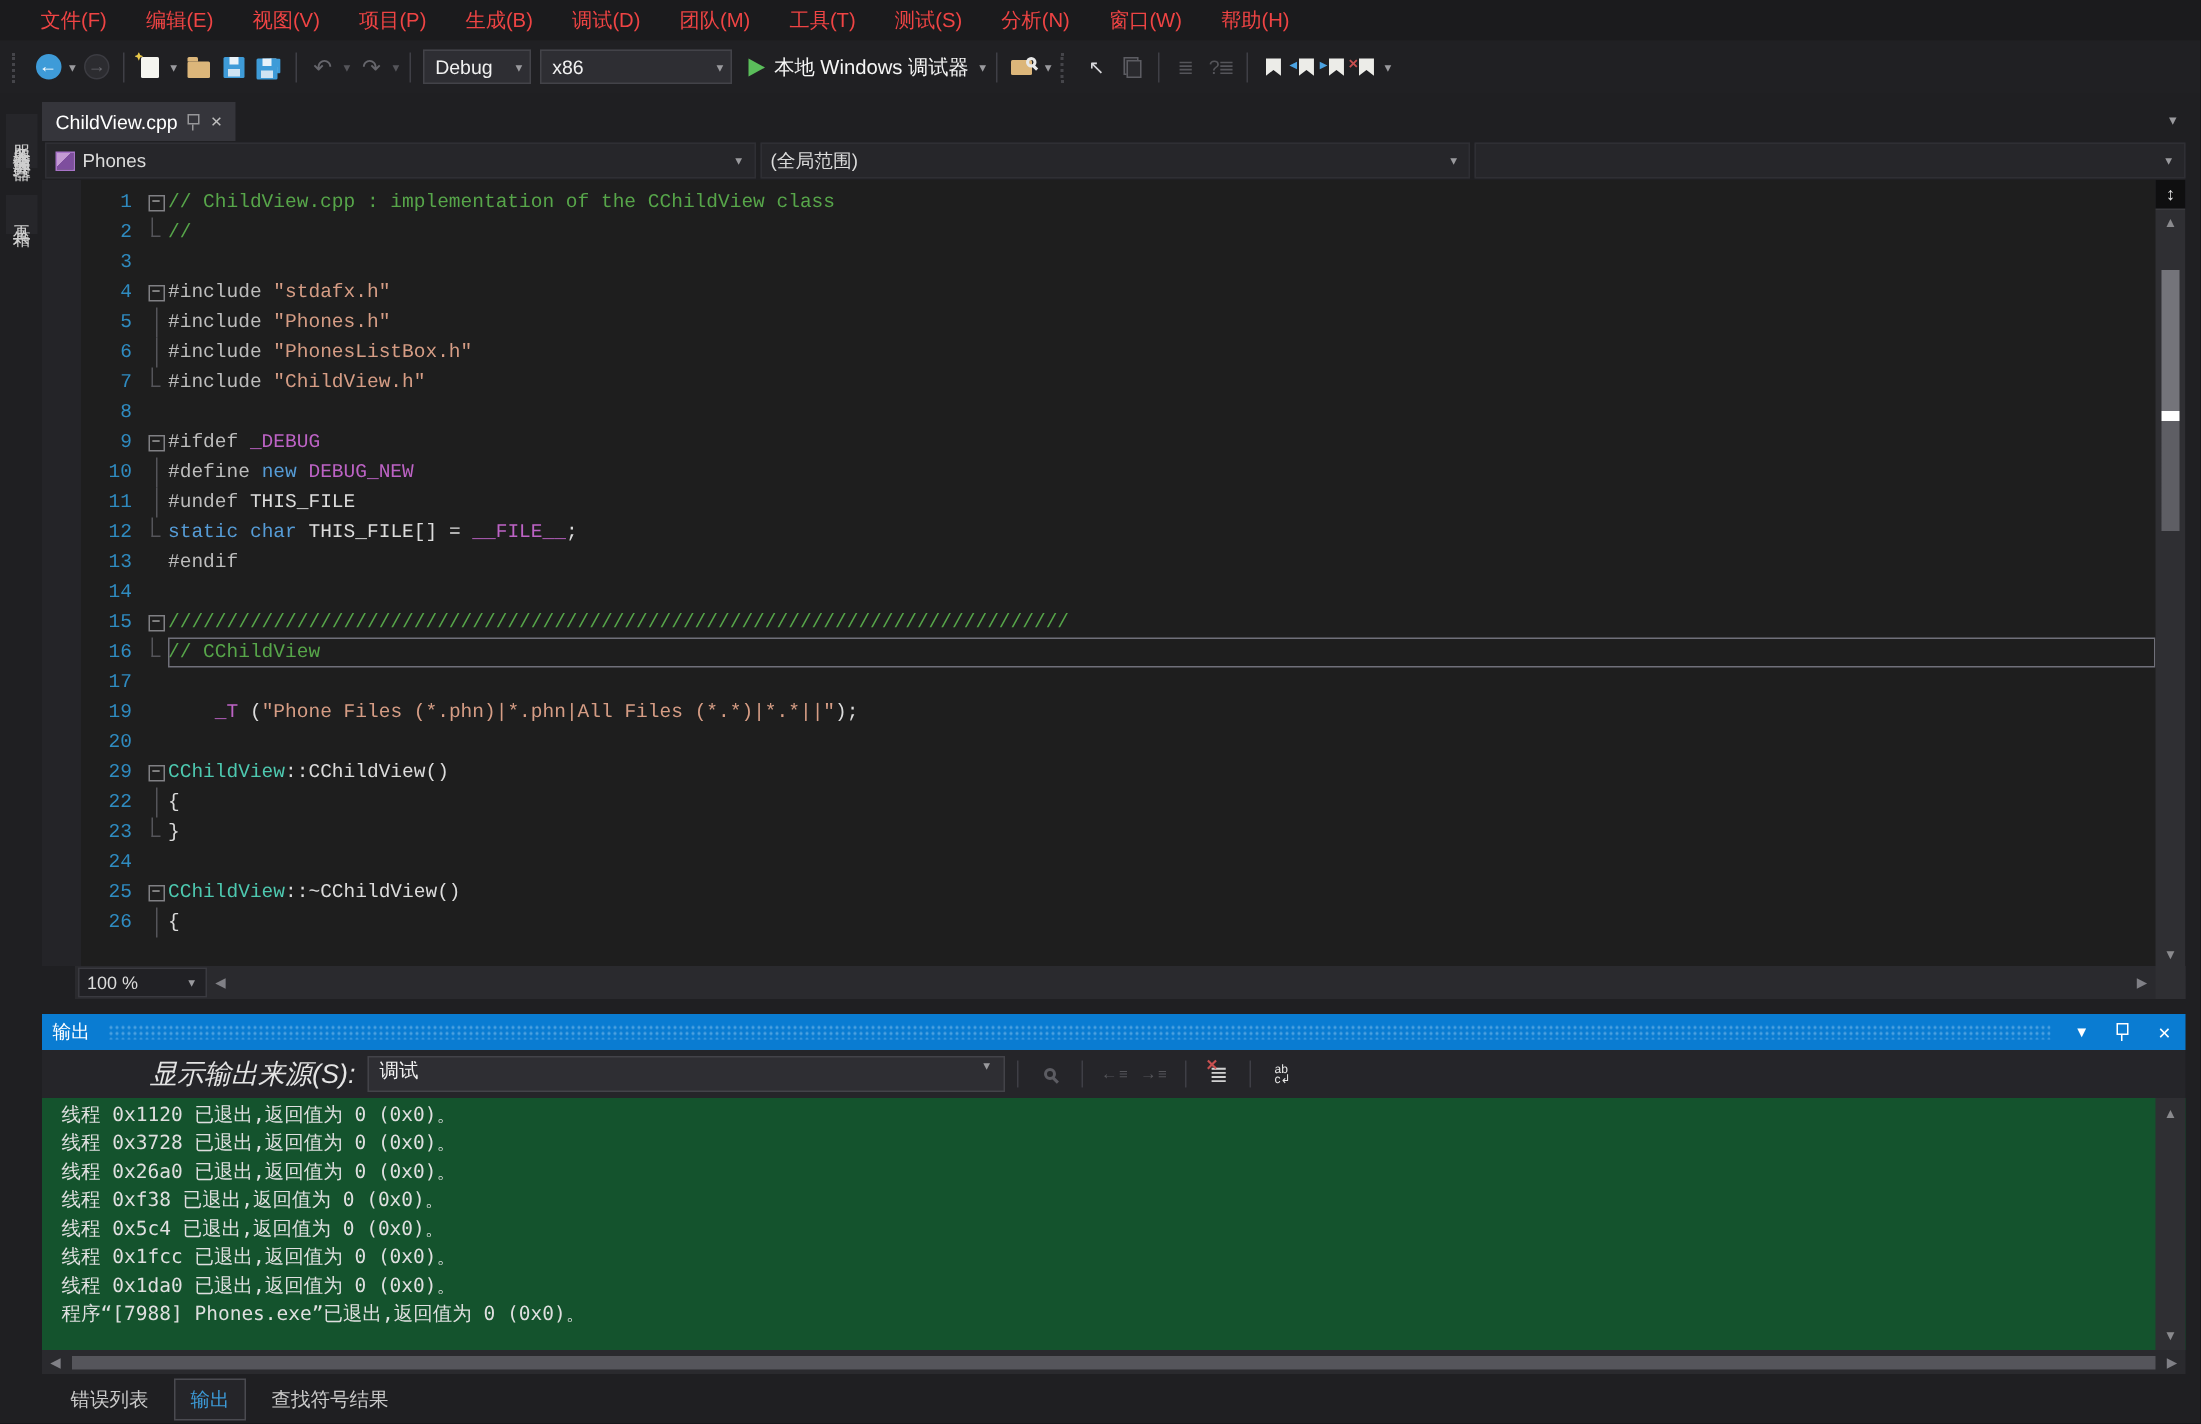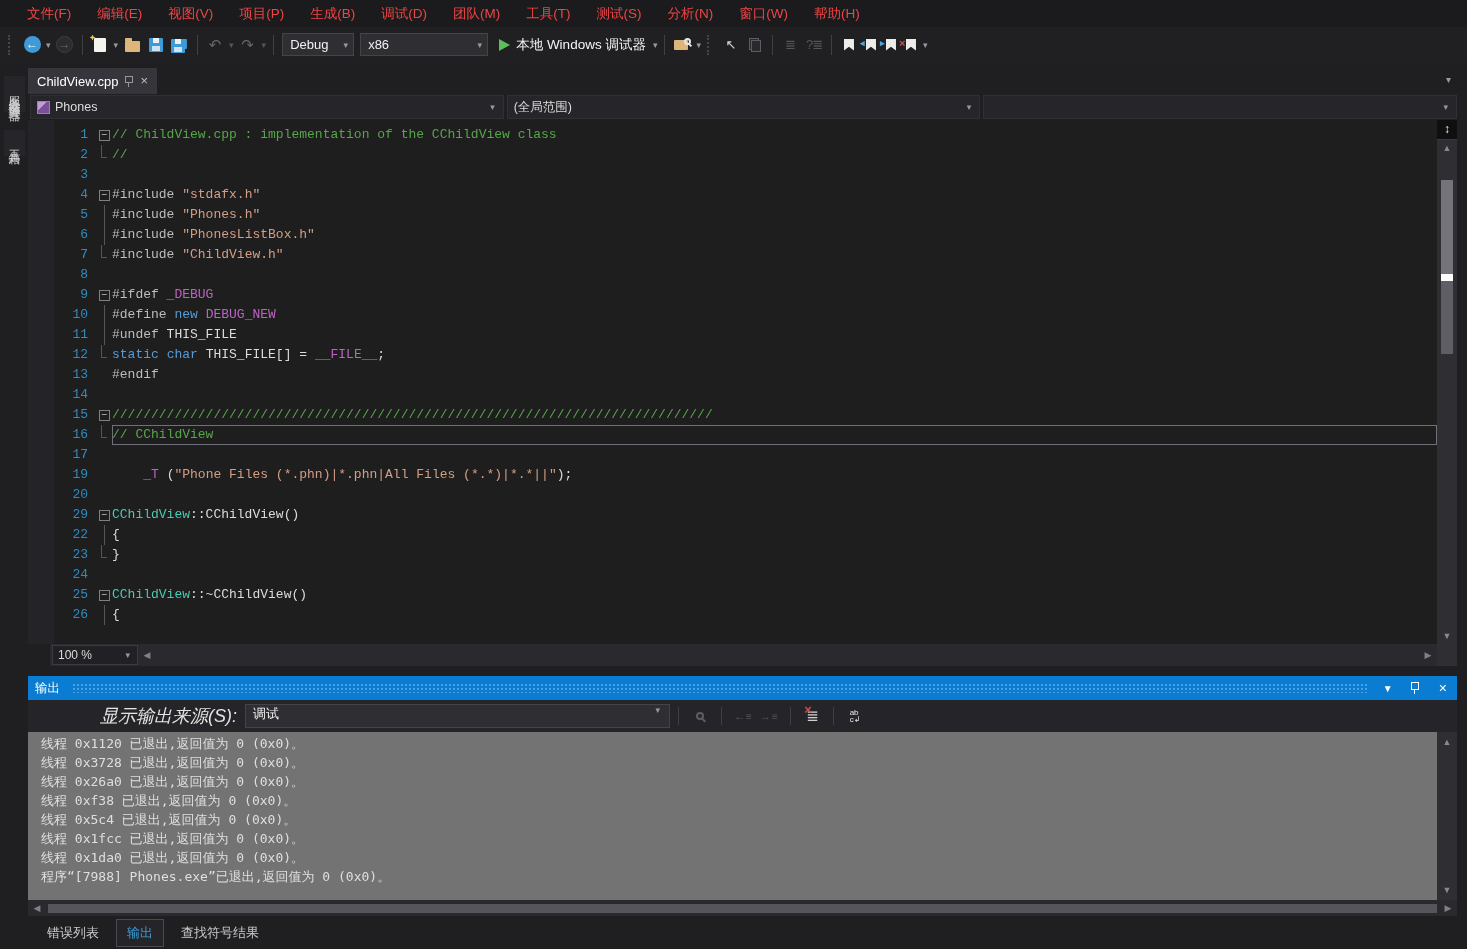--- a/index.html
+++ b/index.html
@@ -110,21 +110,21 @@
   .out-combo { width:425px; height:24px; background:#2E2E33; border:1px solid #434349; display:flex; align-items:flex-start; padding:0 7px; font-size:13px; color:#F1F1F1; }
   .out-combo .caret { margin-left:auto; }
   .osep { width:1px; height:18px; background:#3F3F46; margin:0 8px; }
   .oic { display:flex; align-items:center; justify-content:center; width:26px; height:24px; position:relative; }
   .gray-mag { width:8px; height:8px; border:2px solid #5C5C62; border-radius:50%; position:relative; }
   .gray-mag::after { content:""; position:absolute; right:-4px; bottom:-3px; width:5px; height:2px; background:#5C5C62; transform:rotate(45deg); }
   .garrow { color:#55555A; font-size:11px; } .glines { color:#55555A; font-size:10px; margin-left:1px; }
   .clear-ic { position:relative; font-size:15px; color:#D0D0D0; letter-spacing:-1px; }
   .clear-ic .rx { position:absolute; left:-2px; top:-5px; color:#C85050; font-size:13px; font-weight:bold; }
   .wrap-ic { font-size:8px; line-height:7px; color:#E8E8E8; text-align:left; }
-  .output-body { flex:1; background:#737373; display:flex; overflow:hidden; }
+  .output-body { flex:1; background:#14532d; display:flex; overflow:hidden; }
   .out-lines { flex:1; padding:2px 0 0 13px; font-family:"DejaVu Sans Mono", monospace; font-size:13px; line-height:19px; color:#DFDFDF; white-space:pre; overflow:hidden; }
   .vscroll2 { width:20px; background:#2F2F33; display:flex; flex-direction:column; align-items:center; justify-content:space-between; padding:2px 0; }
   .output-hscroll { height:16px; background:#2A2A2E; display:flex; align-items:center; }
   .output-hscroll .hthumb { flex:1; height:9px; background:#55555B; margin:0 2px; }
 
   
   .bottom-tabs { height:33px; display:flex; align-items:center; gap:6px; padding-left:36px; background:#1F1F22; }
   .btab { font-size:13px; color:#CACACA; padding:4px 10px; border:1px solid transparent; cursor:default; }
   .btab.active { color:#3C9BD8; background:#252529; border-color:#4A4A50; }
 </style>

